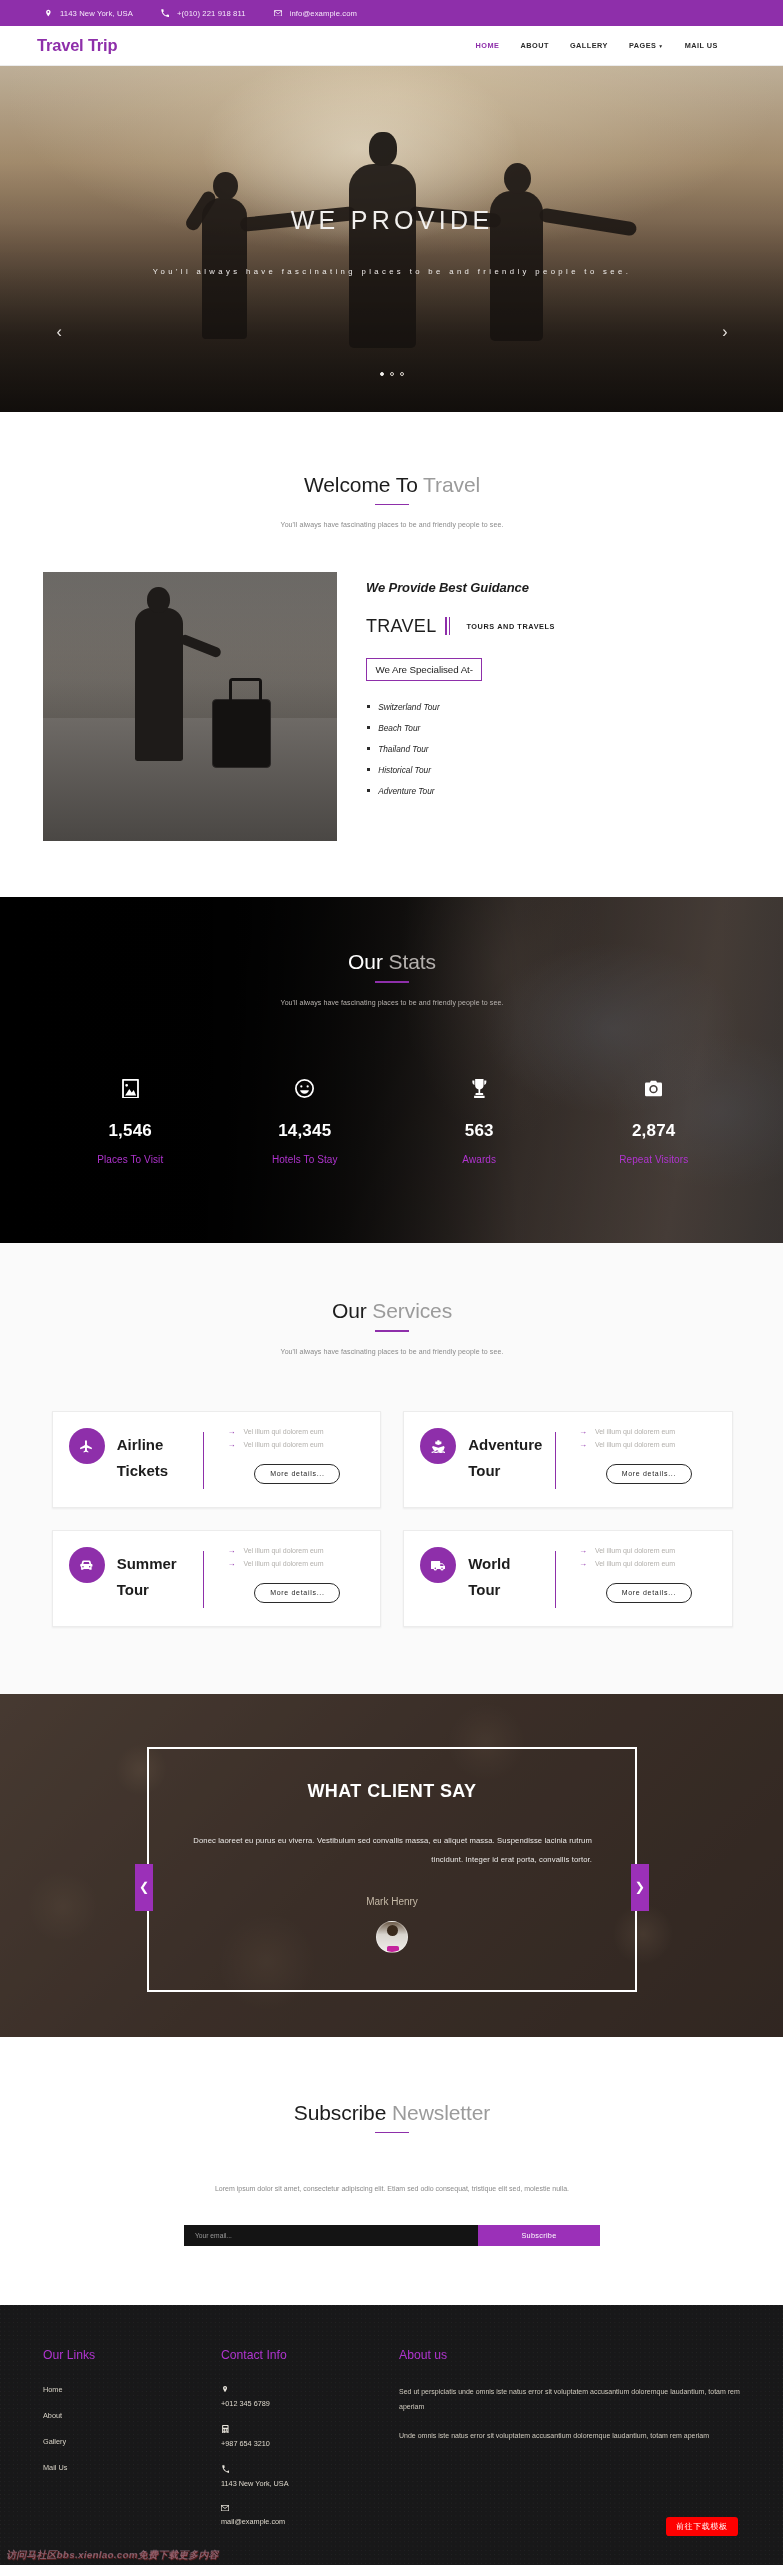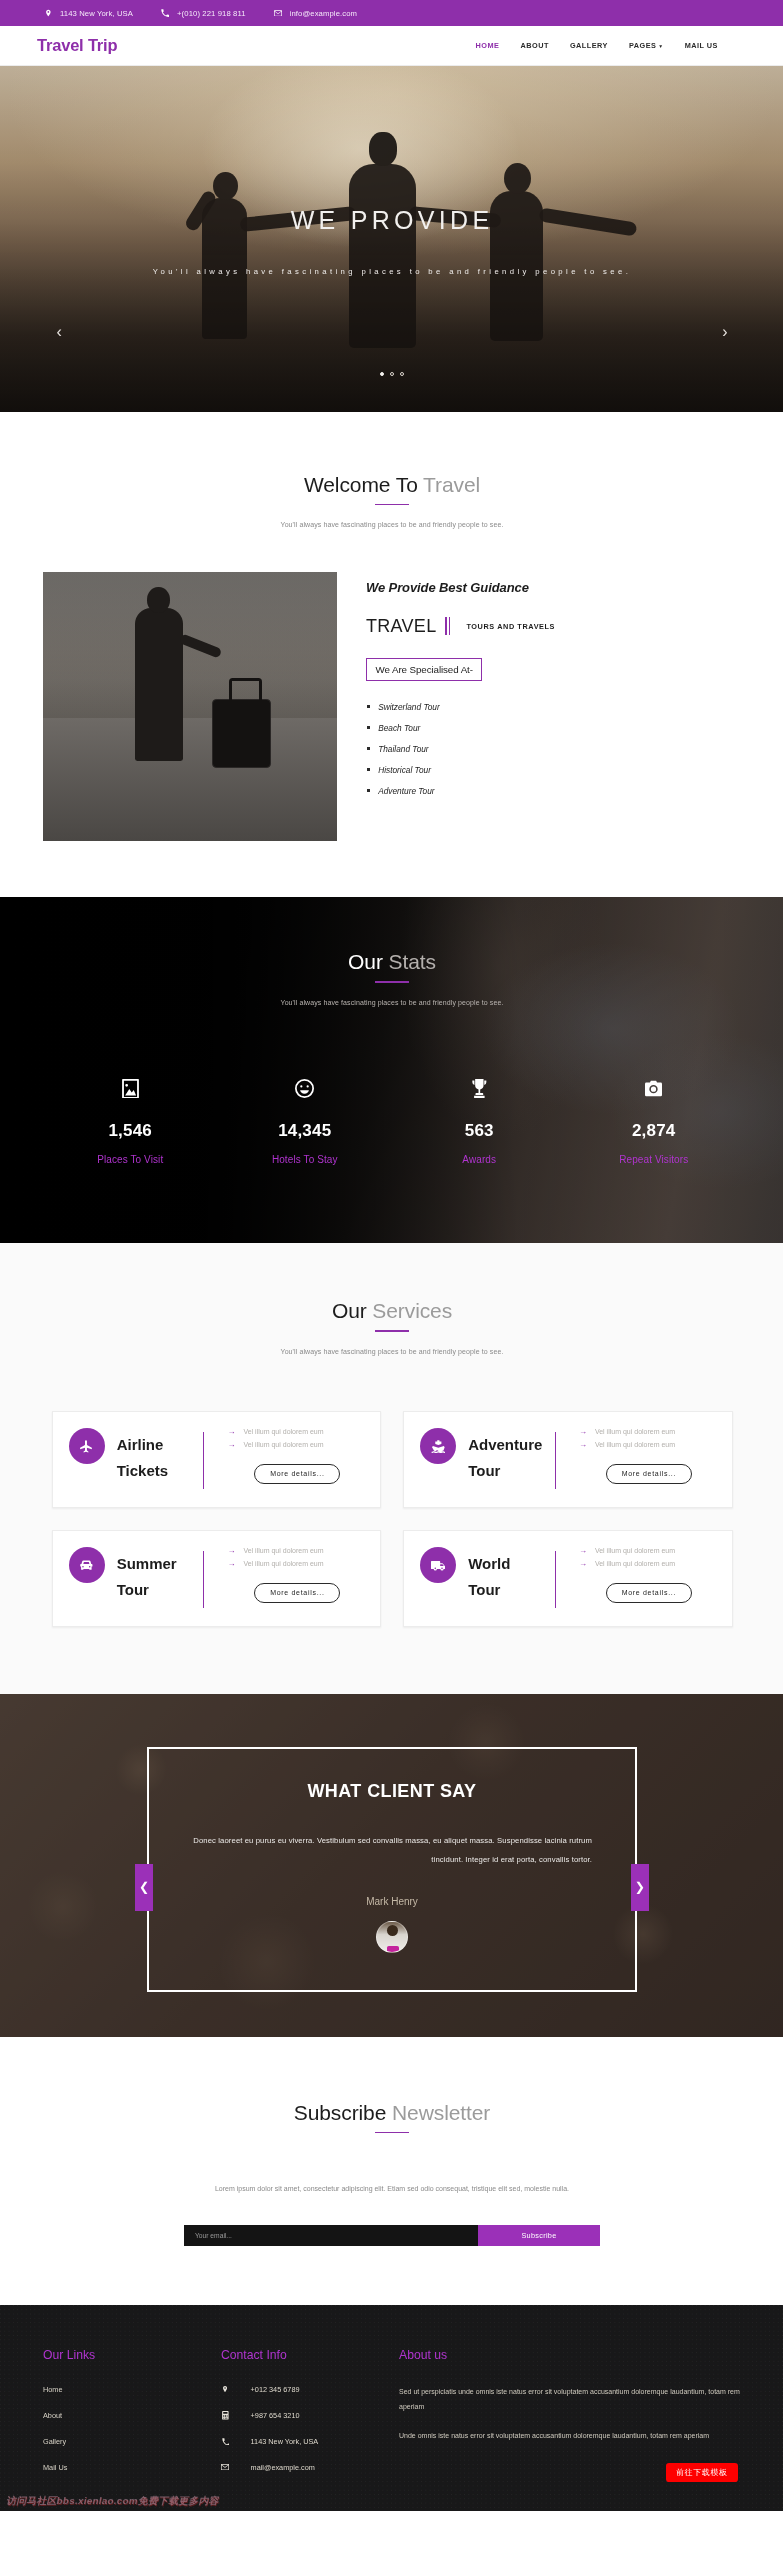--- a/index.html
+++ b/index.html
@@ -327,21 +327,21 @@
     background: #181819; padding: 43px 0 0; position: relative;
     background-image: radial-gradient(circle 0.6px at 0.6px 0.6px, rgba(255,255,255,.055) 0.6px, transparent 0);
     background-size: 4.3px 4.3px;
   }
   .footer-grid {
     width: 698px; margin: 0 auto;
     display: grid; grid-template-columns: 178px 178px 1fr;
   }
   .f-h { font-size: 12.2px; color: #b034cf; margin-bottom: 23px; }
   .f-link { display: block; font-size: 7.3px; color: #d7d2c6; text-decoration: none; margin-bottom: 17px; }
-  .f-ci { display: flex; align-items: center; gap: 21px; margin-bottom: 17px; }
+  .f-ci { display: flex; gap: 6px; margin-bottom: 17px; flex-direction: column; }
   .f-ci .ico { width: 8.6px; display:flex; justify-content:center; }
   .f-ci .ico svg { fill: #e9e5dc; display:block; }
   .f-ci .tx { font-size: 7.3px; color: #ded9cd; }
   .f-about p { font-size: 7px; color: #cfcabe; line-height: 2.1; margin-bottom: 14.7px; }
 
   .footer-rule { width: 698px; height: 0.6px; background: #2f2f31; margin: 22px auto 0; }
   .dl-badge {
     position: absolute; right: 46px; bottom: 29px;
     background: #fe0000; color: #fff; font-size: 8px;
     padding: 4.3px 10.4px; border-radius: 3.1px; letter-spacing: 0.6px;

